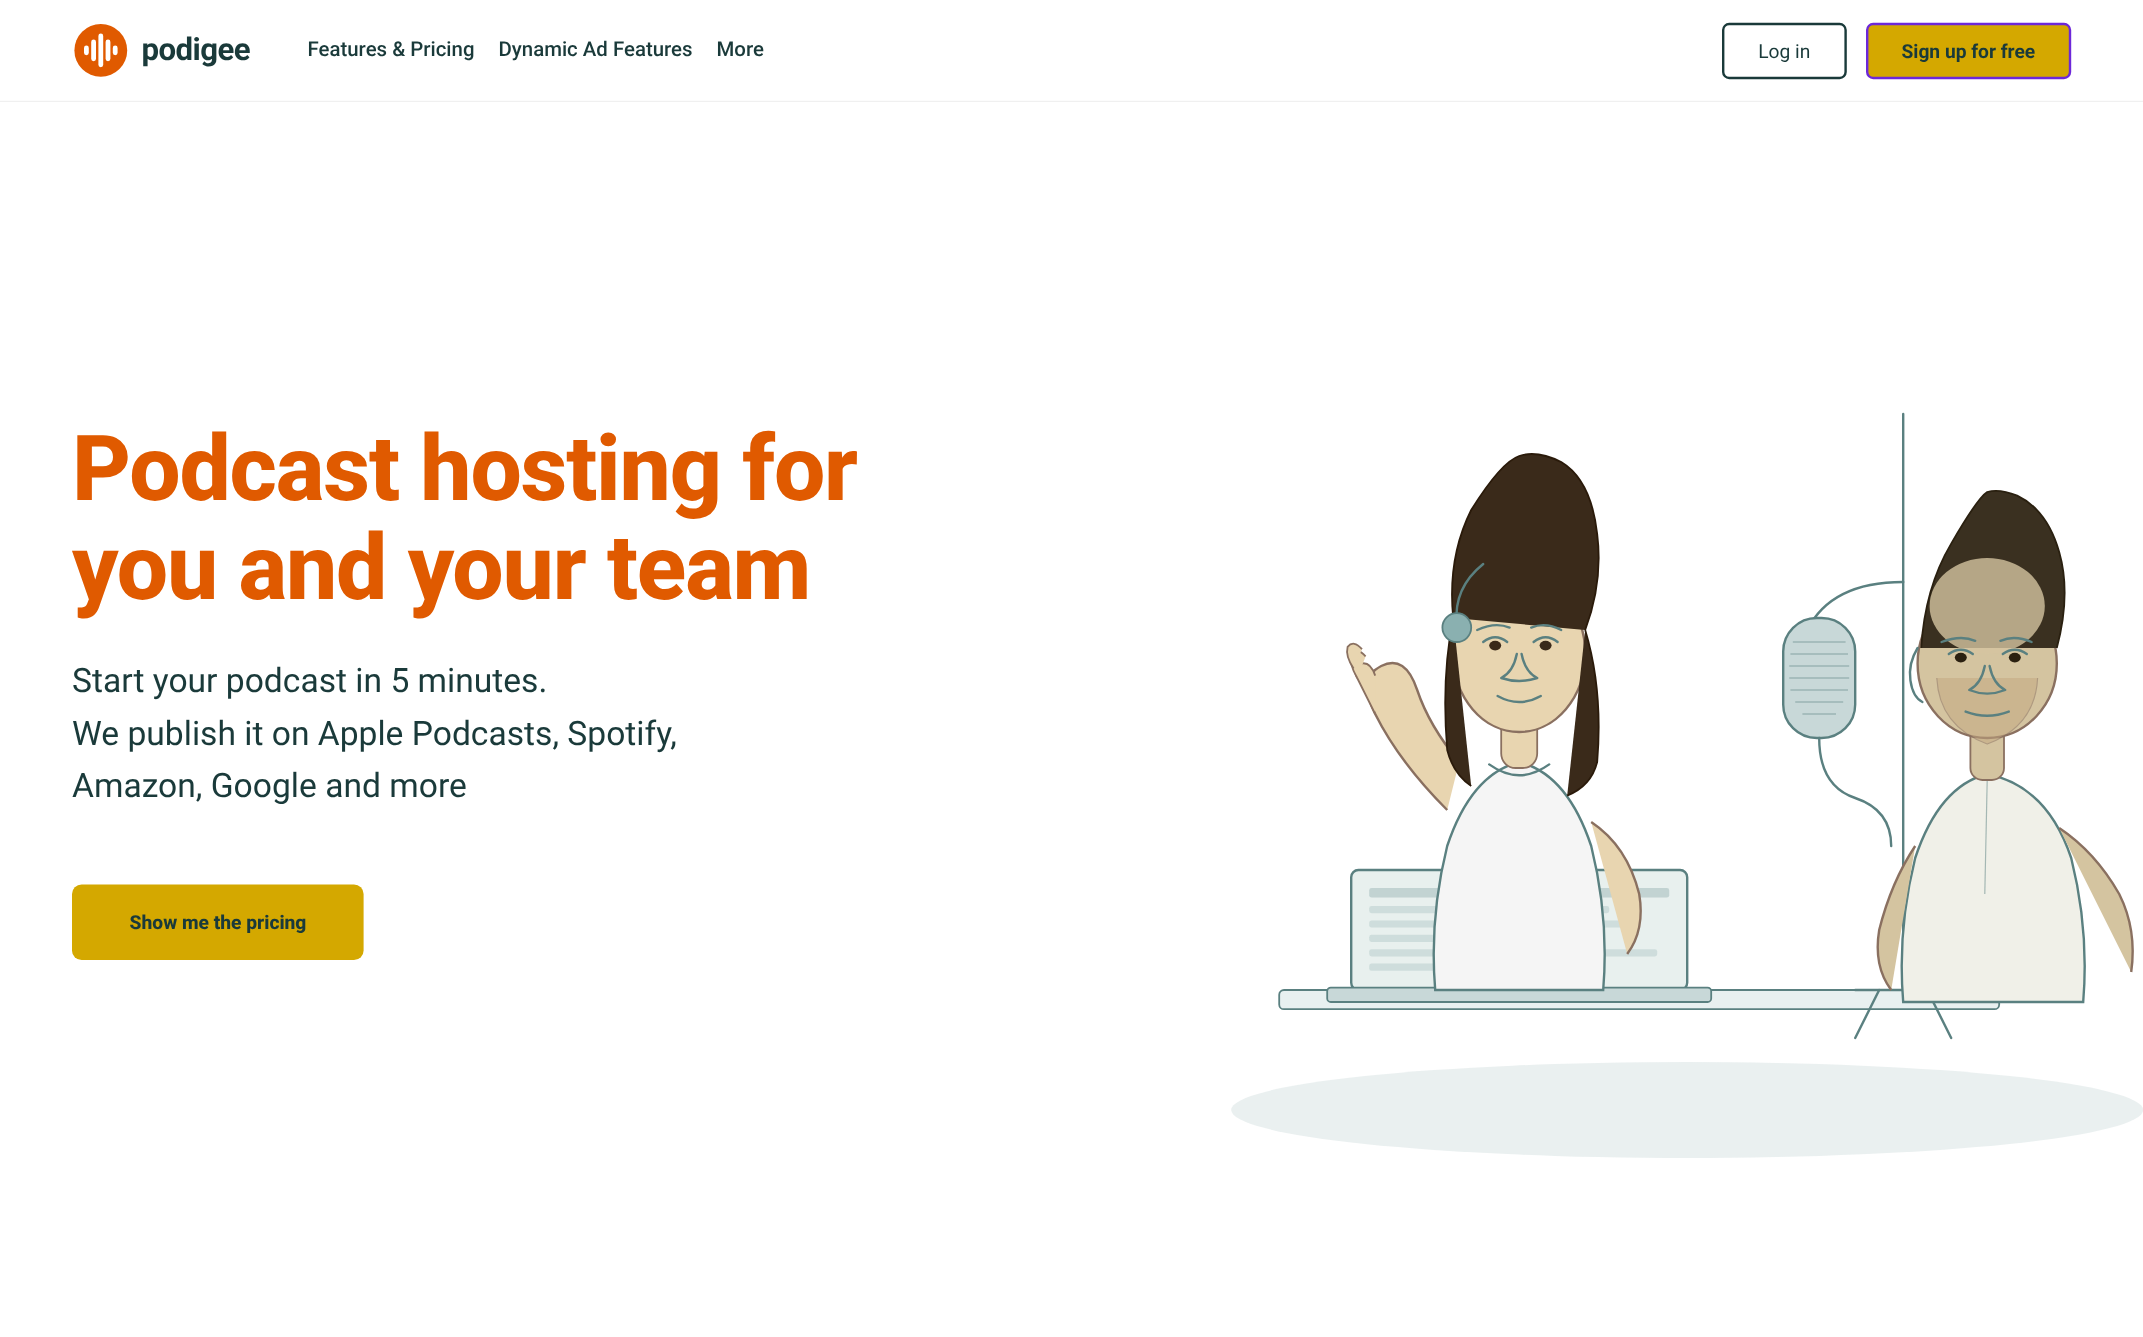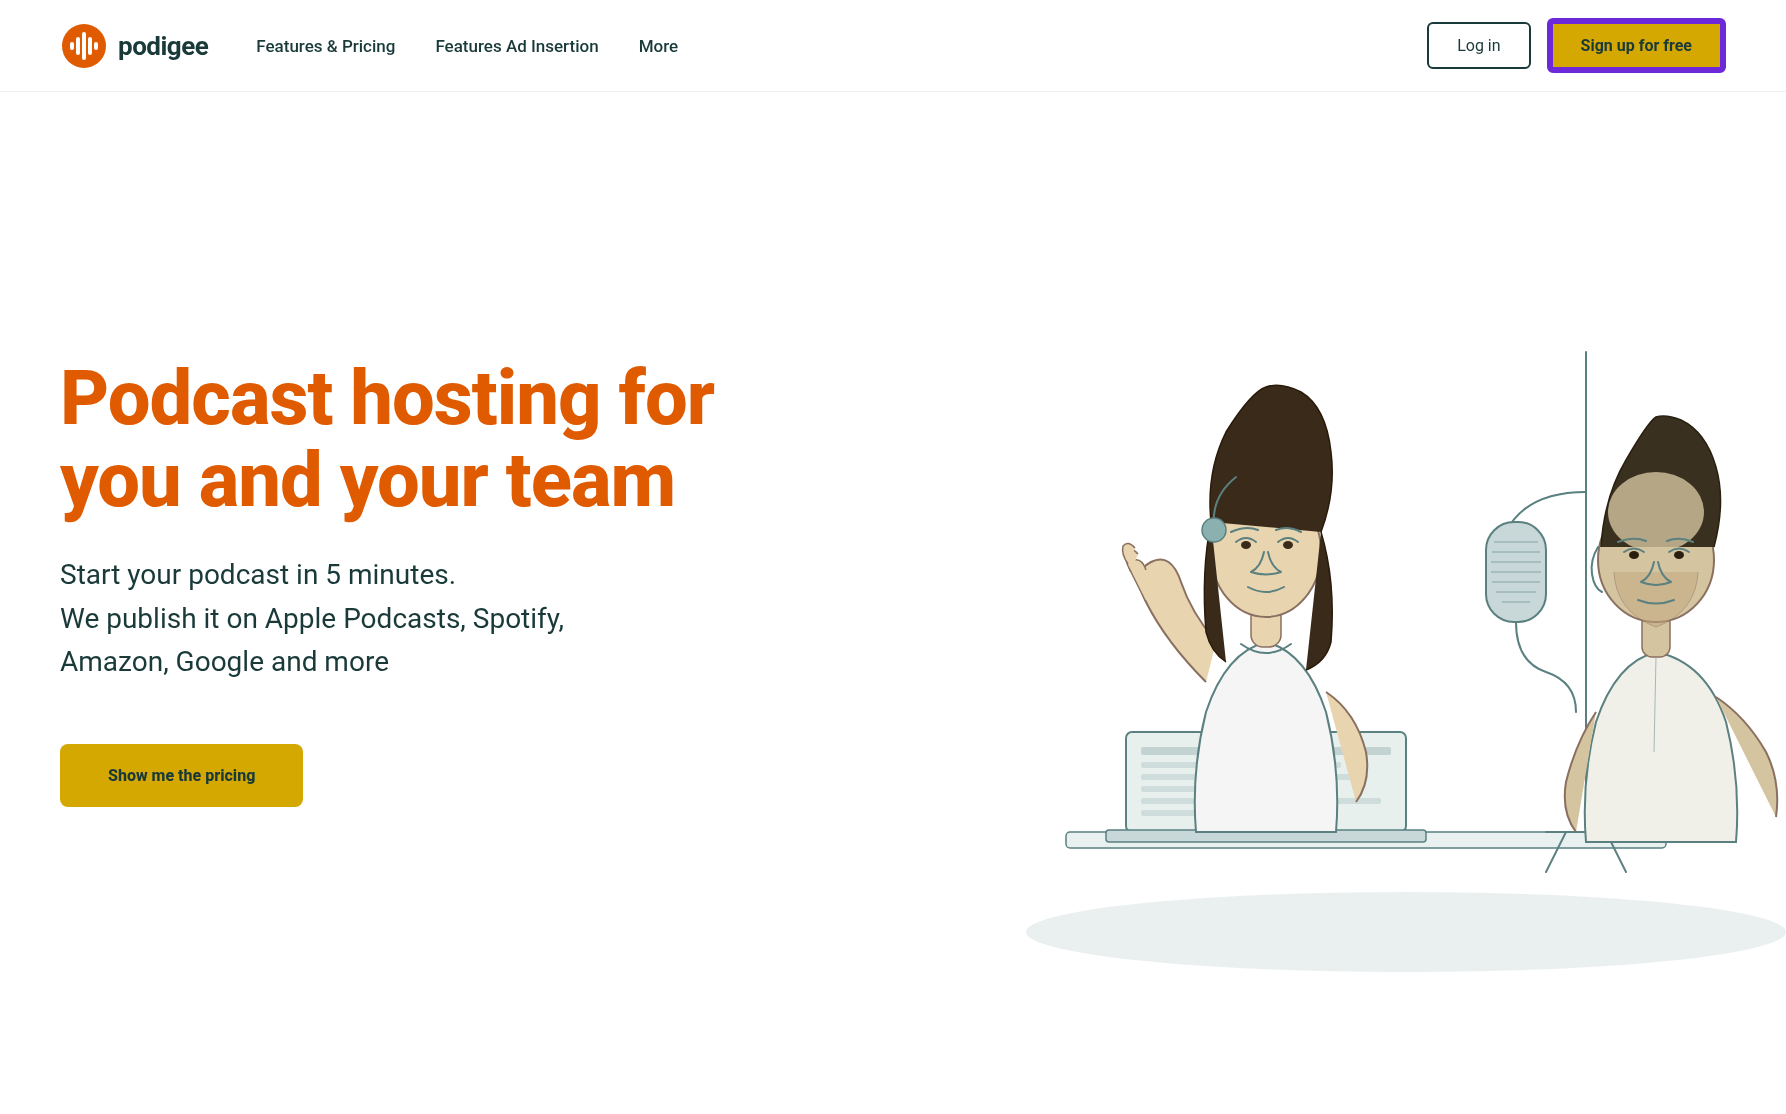--- a/index.html
+++ b/index.html
@@ -49,21 +49,21 @@
     .logo-text {
       font-size: 26px;
       font-weight: 700;
       color: #1a3a3a;
       letter-spacing: -0.5px;
     }
 
     .nav-links {
       display: flex;
       align-items: center;
-      gap: 40px;
+      gap: 20px;
       list-style: none;
     }
 
     .nav-links li a {
       text-decoration: none;
       color: #1a3a3a;
       font-size: 17px;
       font-weight: 500;
       cursor: pointer;
     }
@@ -81,21 +81,21 @@
       color: #1a3a3a;
       font-size: 16px;
       font-weight: 400;
       border-radius: 6px;
       cursor: pointer;
       text-decoration: none;
     }
 
     .btn-signup {
       padding: 12px 28px;
-      border: 6px solid #6d28d9;
+      border: 2px solid #6d28d9;
       background: #d4a800;
       color: #1a3a3a;
       font-size: 16px;
       font-weight: 700;
       border-radius: 6px;
       cursor: pointer;
       text-decoration: none;
     }
 
     
@@ -177,21 +177,21 @@
         <rect x="34" y="20" width="4" height="8" rx="2" fill="#fff"></rect>
       </svg>
       <span class="logo-text">podigee</span>
     </a>
 
     <ul class="nav-links">
       <li>
         <a>Features &amp; Pricing</a>
       </li>
       <li>
-        <a>Features Ad Insertion</a>
+        <a>Dynamic Ad Features</a>
       </li>
       <li>
         <a>More</a>
       </li>
     </ul>
   </div>
 
   <div class="navbar-right">
     <a class="btn-login" href="#">Log in</a>
     <a class="btn-signup" href="#">Sign up for free</a>

